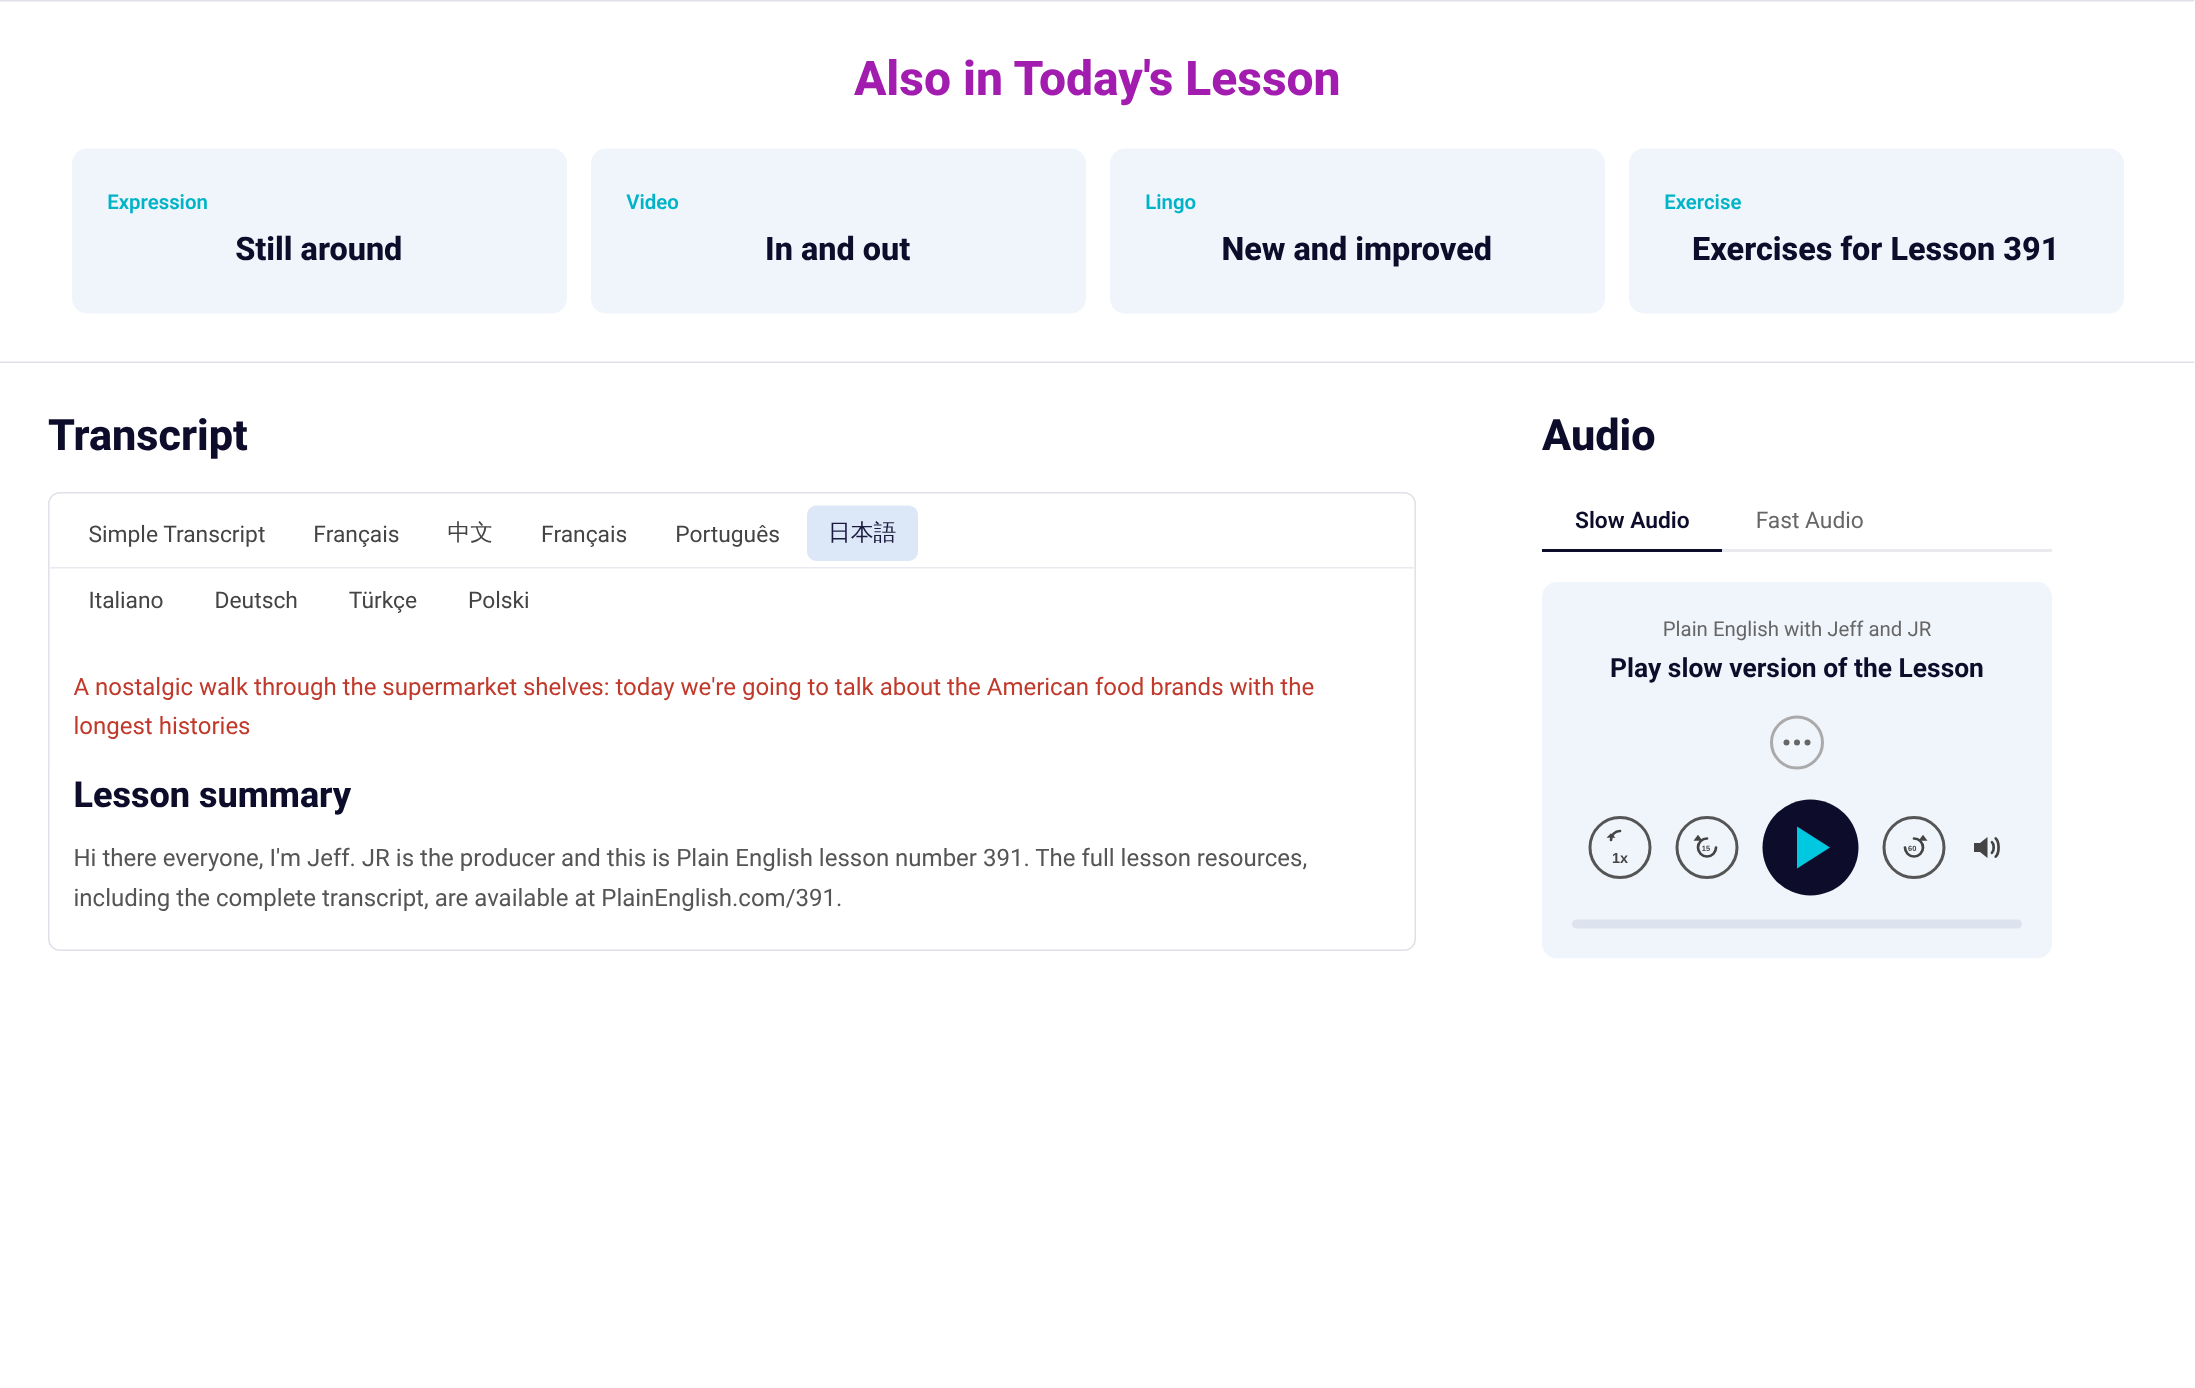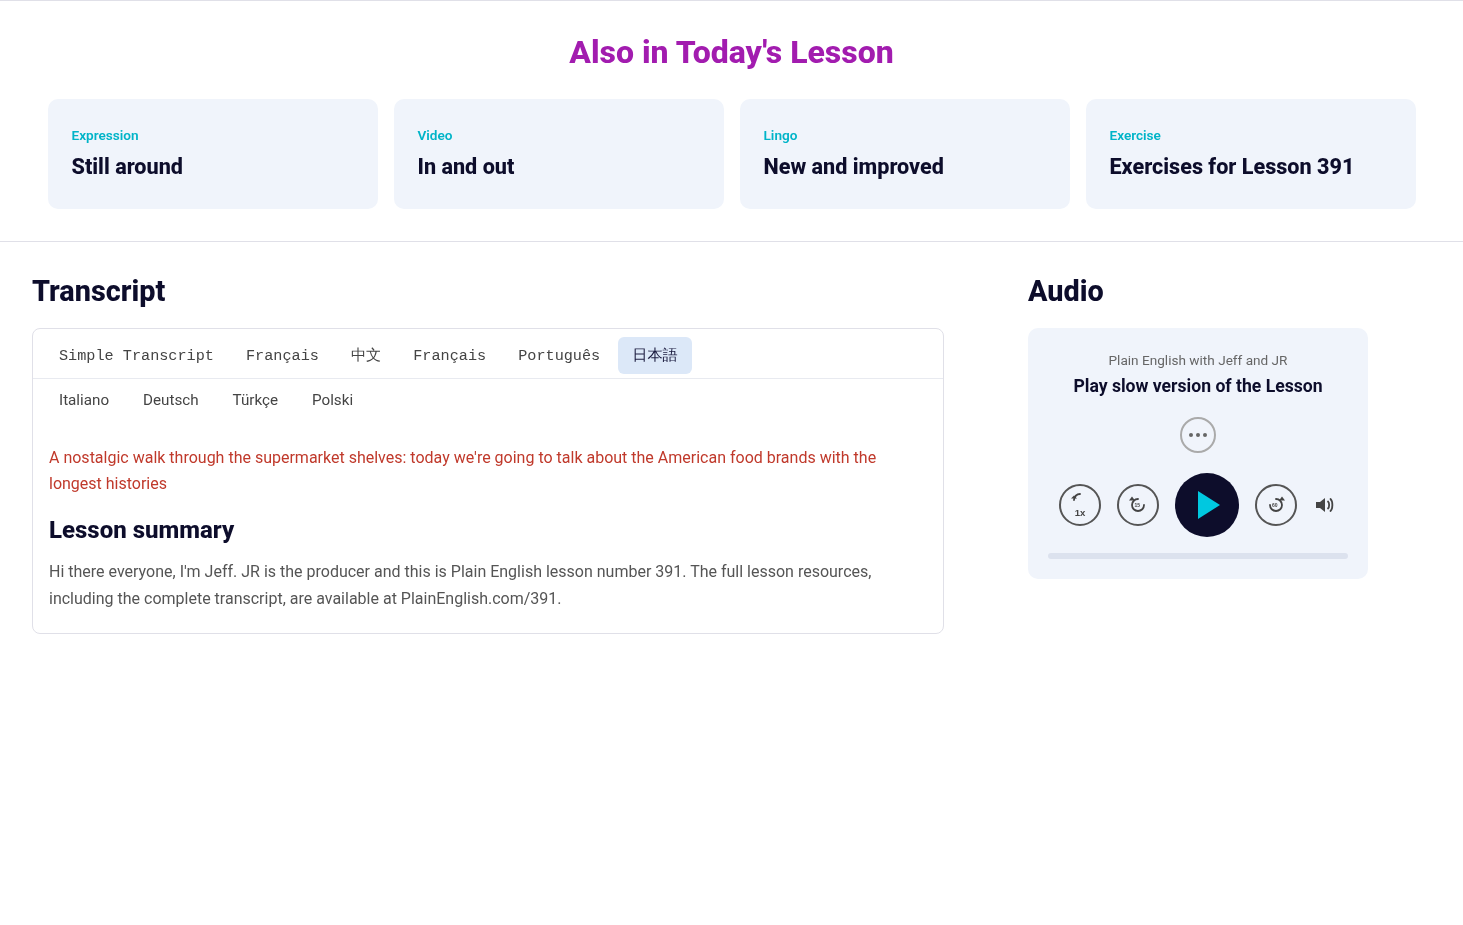--- a/index.html
+++ b/index.html
@@ -47,20 +47,21 @@
       color: #00b4c8;
       margin-bottom: 10px;
       text-transform: none;
     }
 
     .card-title {
       font-size: 1.35rem;
       font-weight: 800;
       color: #0d0d2b;
       line-height: 1.3;
+      text-align: center;
     }
 
     .section-divider {
       border: none;
       border-top: 1px solid #e0e0e8;
       margin: 0 0 0 0;
     }
 
     .main-content {
       display: flex;
@@ -87,21 +88,20 @@
       border-radius: 8px;
       overflow: hidden;
     }
 
     .tabs-row {
       display: flex;
       flex-wrap: wrap;
       padding: 8px 12px 4px;
       gap: 4px;
       border-bottom: 1px solid #e8eaf0;
-      font-family: Liberation Mono, monospace;
     }
 
     .tab-btn {
       padding: 8px 14px;
       border: none;
       background: transparent;
       cursor: pointer;
       font-size: 0.95rem;
       color: #444;
       border-radius: 6px;
@@ -338,20 +338,25 @@
 
         <h3 class="lesson-summary-heading">Lesson summary</h3>
         <p class="lesson-summary-text">Hi there everyone, I'm Jeff. JR is the producer and this is Plain English lesson number 391. The full lesson resources, including the complete transcript, are available at PlainEnglish.com/391.</p>
       </div>
     </div>
   </div>
 
   <div class="audio-section">
     <h2 class="section-heading">Audio</h2>
 
+    <div class="audio-tabs">
+
+    <button class="audio-tab-btn active">Slow Audio</button>
+        <button class="audio-tab-btn">Fast Audio</button>
+      </div>
 
     <div class="audio-player-card">
       <div class="player-subtitle">Plain English with Jeff and JR</div>
       <div class="player-title">Play slow version of the Lesson</div>
 
       <div class="player-menu-icon">
         <svg width="20" height="20" viewBox="0 0 20 20" fill="none">
           <circle cx="3" cy="10" r="2" fill="#666"></circle>
           <circle cx="10" cy="10" r="2" fill="#666"></circle>
           <circle cx="17" cy="10" r="2" fill="#666"></circle>

